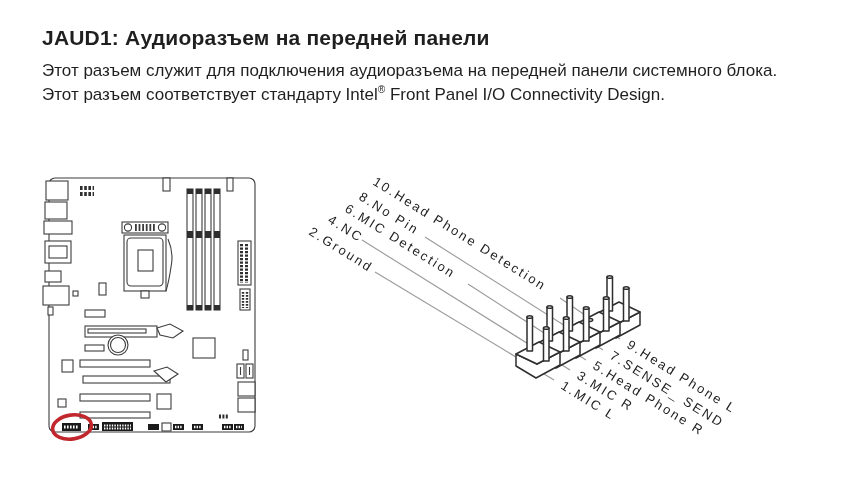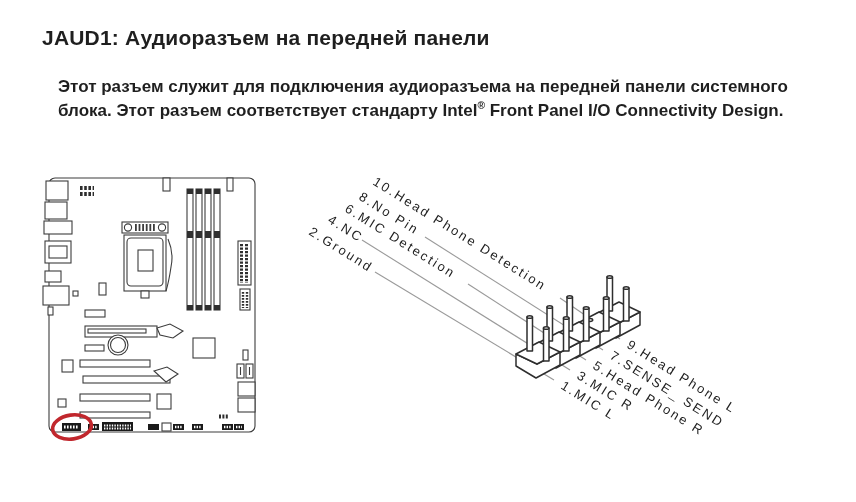--- a/index.html
+++ b/index.html
@@ -1,21 +1,21 @@
 <!DOCTYPE html>
 <html><head>
 <meta charset="utf-8">
 <style>
   html,body{margin:0;padding:0;background:#ffffff;}
   .page{position:relative;width:788px;height:502px;background:#ffffff;overflow:hidden;
         font-family:"Liberation Sans",sans-serif;color:#1f1f1f;}
   .title{position:absolute;left:42px;top:26px;margin:0;font-size:21px;font-weight:bold;
          letter-spacing:0.2px;color:#1f1f1f;}
-  .intro{position:absolute;left:42px;top:60px;width:742px;margin:16px;font-size:17px;
-         line-height:1.34;color:#1f1f1f;font-weight:bold;}
+  .intro{position:absolute;left:42px;top:60px;width:742px;margin:0;font-size:17px;
+         line-height:1.34;color:#1f1f1f;}
   .intro sup{font-size:0.6em;}
   svg text{font-family:"Liberation Sans",sans-serif;}
   .pinlabel{font-size:13px;letter-spacing:2.3px;fill:#1d1d1d;}
 </style>
 </head>
 <body>
 
 <div class="page">
 
   <h1 class="title">JAUD1: Аудиоразъем на передней панели</h1>

